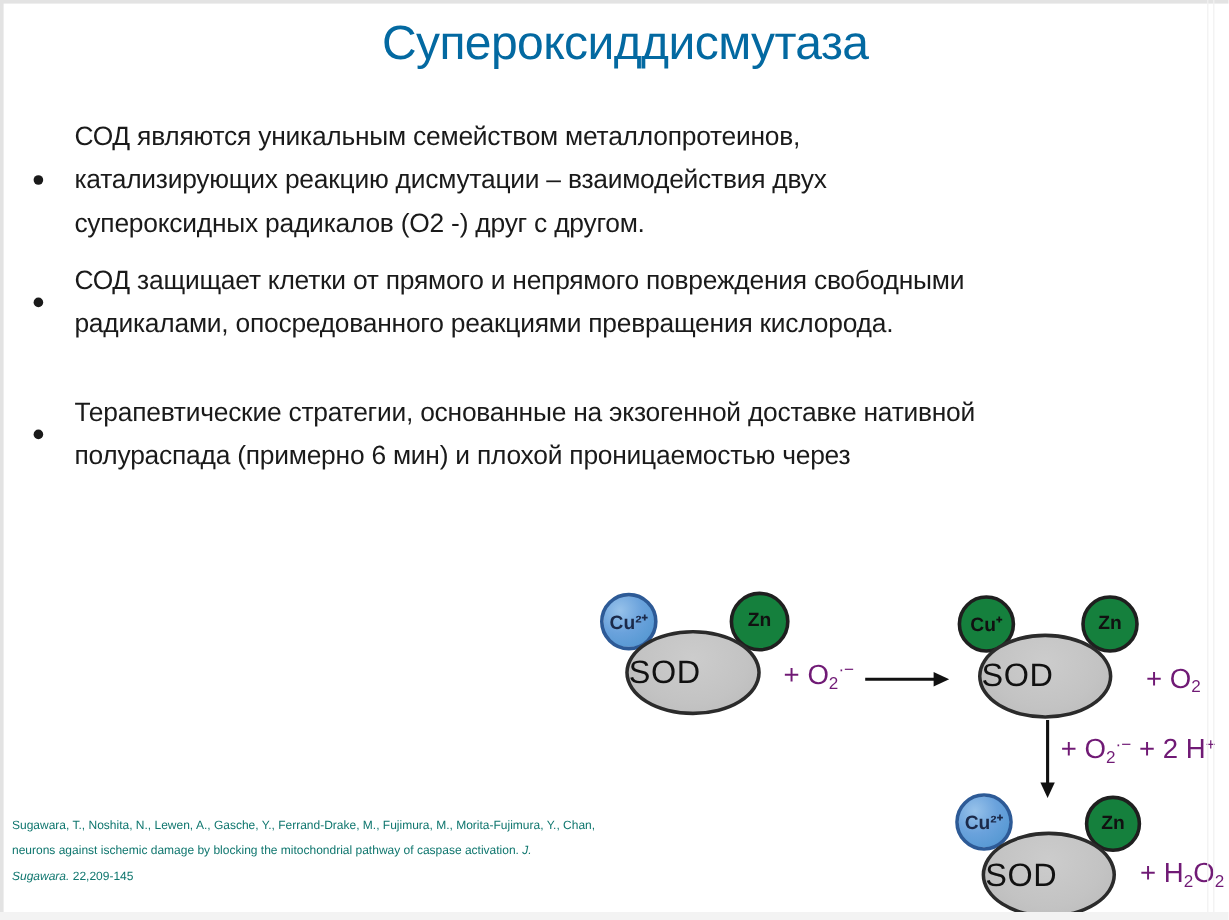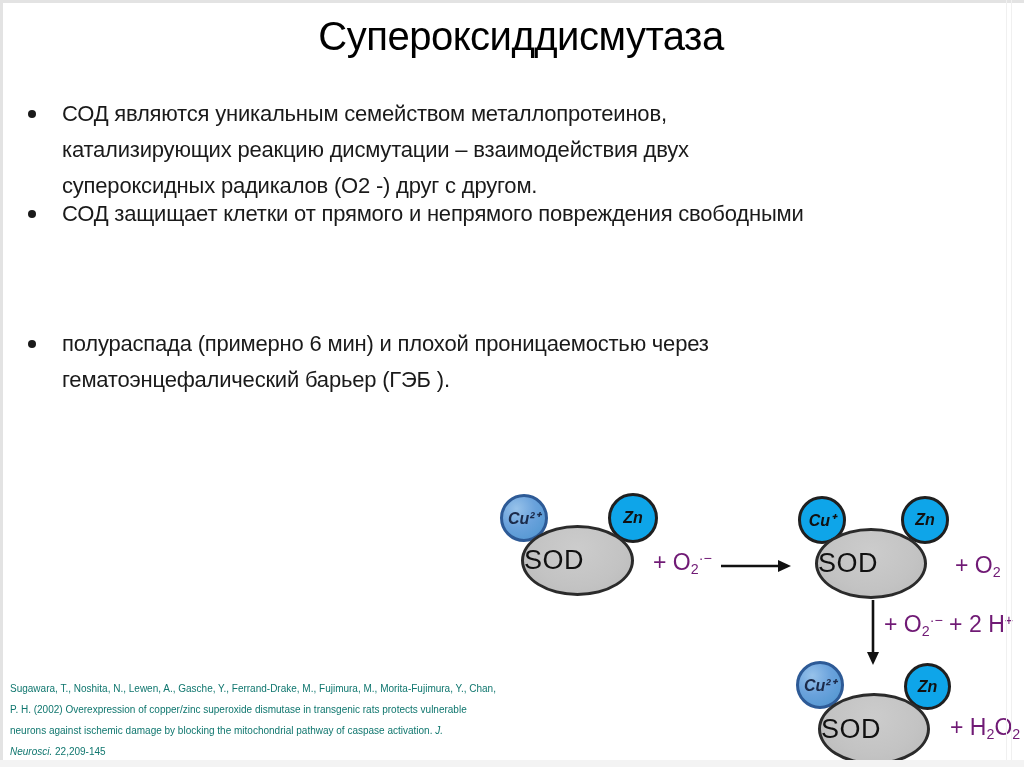--- a/index.html
+++ b/index.html
@@ -17,56 +17,55 @@
   .edge-top    { position:absolute; left:0; top:0; width:1024px; height:3px; background:#e3e3e3; z-index:9; }
   .edge-left   { position:absolute; left:0; top:0; width:3px; height:767px; background:#e3e3e3; z-index:9; }
   .edge-right1 { position:absolute; left:1006px; top:0; width:1px; height:767px; background:#f0f0f0; z-index:9; }
   .edge-right2 { position:absolute; left:1011px; top:0; width:1px; height:767px; background:#f0f0f0; z-index:9; }
   .edge-bottom { position:absolute; left:0; bottom:0; width:1024px; height:7px; background:#f3f3f3; z-index:9; }
 
   .title {
     position: absolute; left: 0; top: 14px; width: 1024px;
     text-align: center;
     font-size: 40px; font-weight: 400; letter-spacing: -0.5px;
-    color: #000000;
+    color: #0369a1;
     padding-left: 18px;
   }
 
   .bullet {
     position: absolute; left: 25px; width: 975px;
-    display: flex; align-items: flex-start;
+    display: flex; align-items: center;
   }
   .bullet-1 { top: 96px; }
-  .bullet-2 { top: 196px; }
+  .bullet-2 { top: 216px; }
   .bullet-3 { top: 326px; }
   .dot {
     flex: 0 0 37px;
     position: relative; height: 36px;
   }
   .dot::after {
     content: ""; position: absolute; left: 3px; top: 14px;
     width: 8px; height: 8px; border-radius: 50%; background: #1a1a1a;
   }
   .btext { font-size: 22px; line-height: 36px; color: #1a1a1a; letter-spacing: -0.2px; }
   .bline { white-space: nowrap; }
 
   
   .metal {
     position: absolute; width: 48px; height: 48px; border-radius: 50%;
     display: flex; align-items: center; justify-content: center;
     z-index: 1;
-    font-style: italic;
   }
   .metal-cu {
     background: radial-gradient(circle at 32% 28%, #97c2ea 0%, #6aa2dc 45%, #5b9bd5 72%, #4f8cc8 100%);
     border: 3px solid #2d5a96;
     color: #1b2a4a;
   }
   .metal-zn, .metal-cu-white {
-    background: #0ea5e9;
+    background: #15803d;
     border: 3px solid #1f1f1f;
     color: #111111;
   }
   .metal-label { font-weight: 700; font-size: 16px; }
   .enzyme {
     position: absolute; border-radius: 50%;
     background: radial-gradient(ellipse at 50% 32%, #cccccc 0%, #c3c3c3 60%, #b9b9b9 100%);
     border: 3px solid #2b2b2b;
     display: flex; align-items: center; justify-content: flex-start;
     z-index: 2;
@@ -107,28 +106,29 @@
       <div class="bline">СОД являются уникальным семейством металлопротеинов,</div>
       <div class="bline">катализирующих реакцию дисмутации – взаимодействия двух</div>
       <div class="bline">супероксидных радикалов (О2 -) друг с другом.</div>
     </div>
   </div>
 
   <div class="bullet bullet-2">
     <span class="dot"></span>
     <div class="btext">
       <div class="bline">СОД защищает клетки от прямого и непрямого повреждения свободными</div>
+      <div class="bline">радикалами, опосредованного реакциями превращения кислорода.</div>
     </div>
   </div>
 
   <div class="bullet bullet-3">
     <span class="dot"></span>
     <div class="btext">
+      <div class="bline">Терапевтические стратегии, основанные на экзогенной доставке нативной</div>
       <div class="bline">полураспада (примерно 6 мин) и плохой проницаемостью через</div>
-      <div class="bline">гематоэнцефалический барьер (ГЭБ ).</div>
     </div>
   </div>
 
   <div>
     <div class="metal metal-cu" style="left:500px; top:494px;">
       <span class="metal-label">Cu²⁺</span>
     </div>
     <div class="metal metal-zn" style="left:608px; top:493px; width:50px; height:50px;">
       <span class="metal-label">Zn</span>
     </div>
@@ -182,18 +182,17 @@
       <span class="enzyme-label">SOD</span>
     </div>
   </div>
 
   <div class="formula" style="left:950px; top:714px;">
     <span>+ H</span><span class="sub">2</span><span>O</span><span class="sub">2</span>
   </div>
 
   <div class="citation">
     <div class="cline">Sugawara, T., Noshita, N., Lewen, A., Gasche, Y., Ferrand-Drake, M., Fujimura, M., Morita-Fujimura, Y., Chan,</div>
-    <div class="cline">P. H. (2002) Overexpression of copper/zinc superoxide dismutase in transgenic rats protects vulnerable</div>
     <div class="cline"><span>neurons against ischemic damage by blocking the mitochondrial pathway of caspase activation. </span><span class="it">J.</span></div>
-    <div class="cline"><span class="it">Neurosci.</span><span> 22,209-145</span></div>
+    <div class="cline"><span class="it">Sugawara.</span><span> 22,209-145</span></div>
   </div>
 
 </div>
 
 </body></html>

